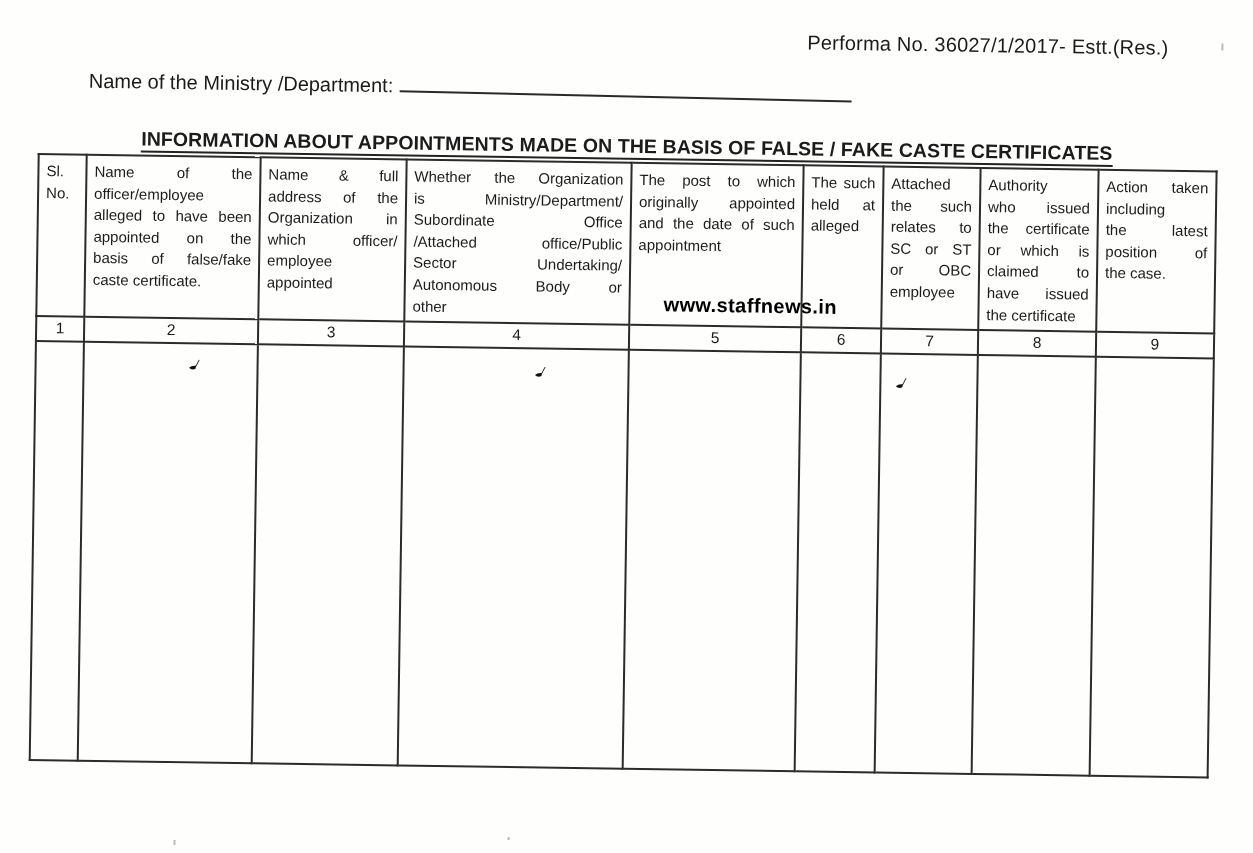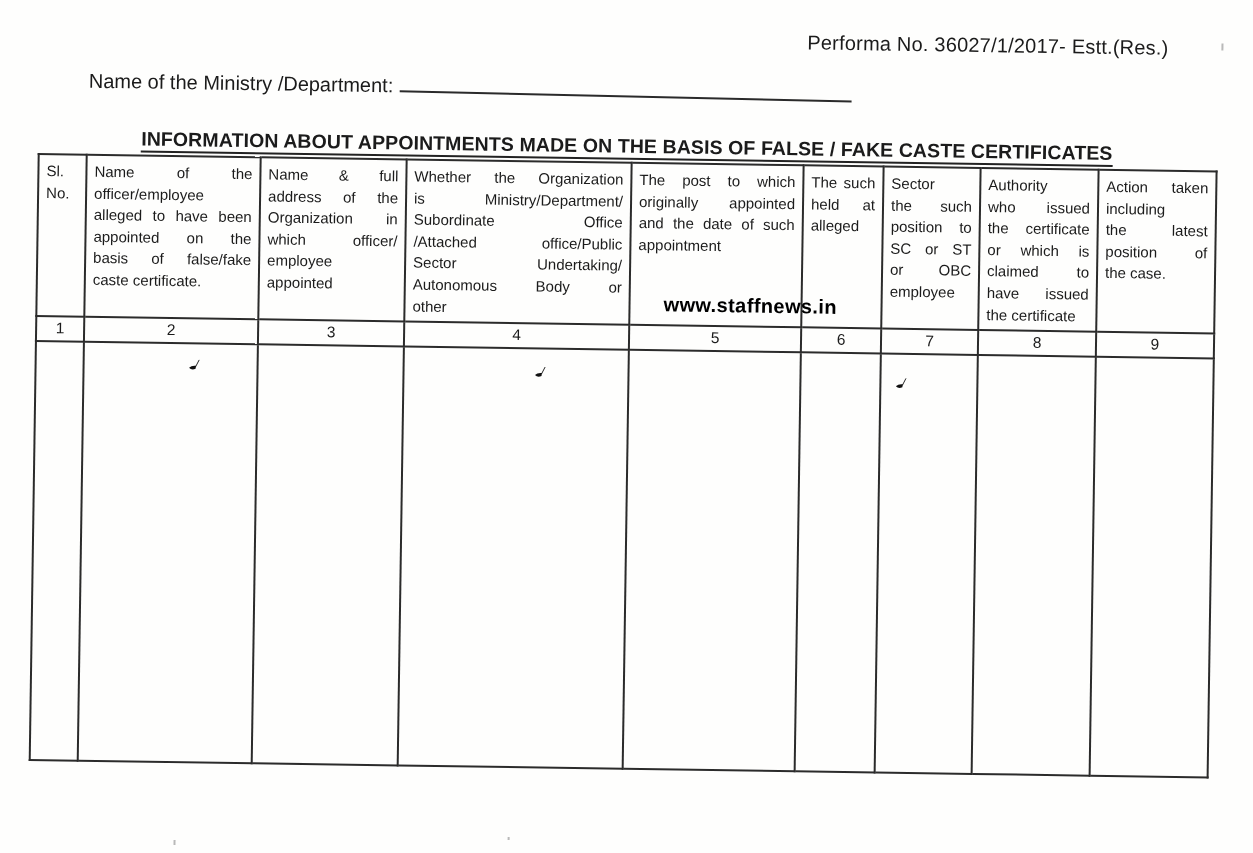--- a/index.html
+++ b/index.html
@@ -172,23 +172,23 @@
               <div class="hl">originally appointed</div>
               <div class="hl">and the date of such</div>
               <div class="hl-last">appointment</div>
             </td>
         <td>
               <div class="hl">The such</div>
               <div class="hl">held at</div>
               <div class="hl-last">alleged</div>
             </td>
         <td>
-              <div class="hl">Sector</div>
+              <div class="hl">Attached</div>
               <div class="hl">the such</div>
-              <div class="hl">position to</div>
+              <div class="hl">relates to</div>
               <div class="hl">SC or ST</div>
               <div class="hl">or OBC</div>
               <div class="hl-last">employee</div>
             </td>
         <td>
               <div class="hl">Authority</div>
               <div class="hl">who issued</div>
               <div class="hl">the certificate</div>
               <div class="hl">or which is</div>
               <div class="hl">claimed to</div>

